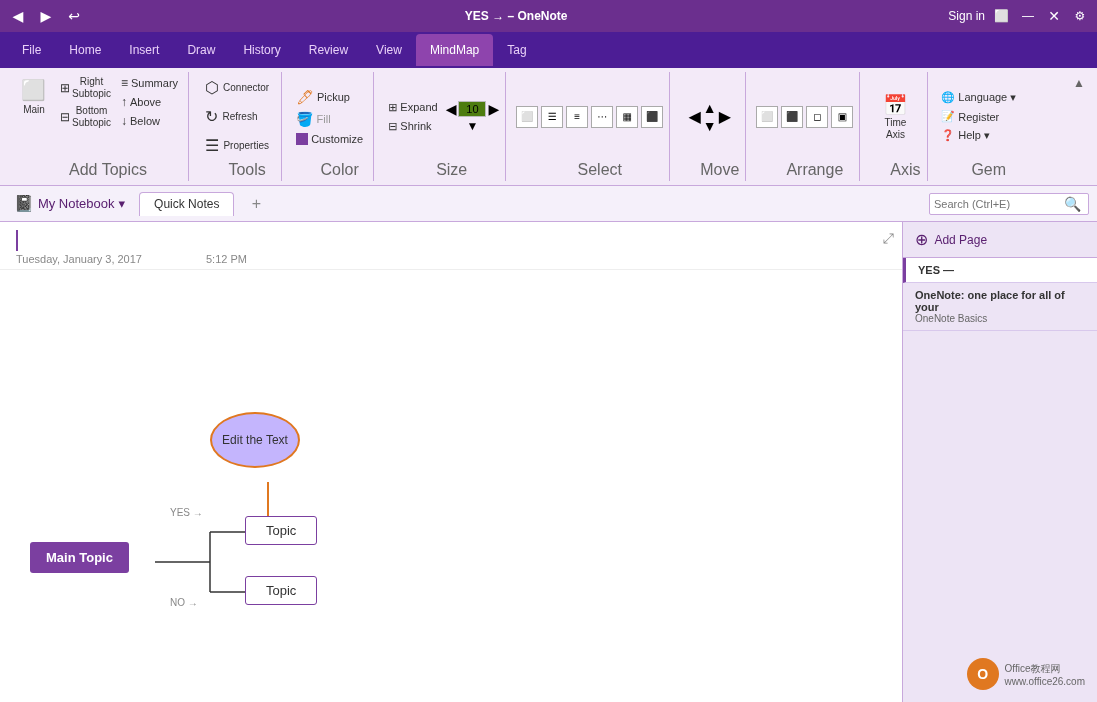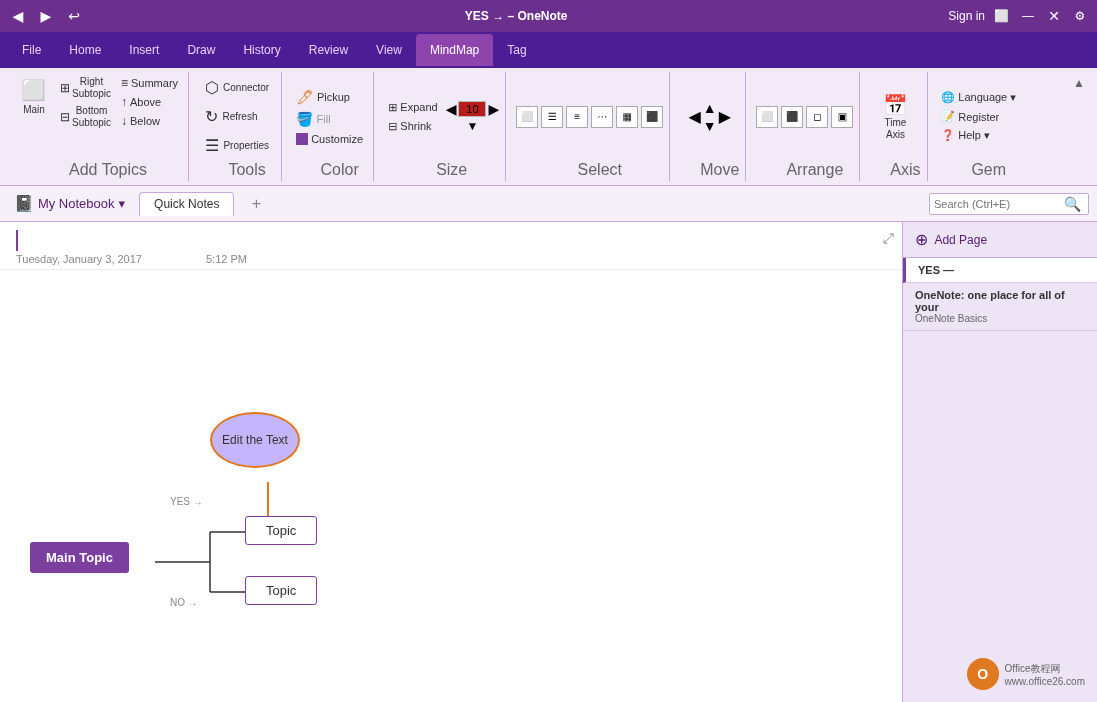--- a/index.html
+++ b/index.html
@@ -294,21 +294,21 @@
 
     
     .ribbon-collapse {
       margin-left: auto;
       color: #666;
       cursor: pointer;
       padding: 4px;
     }
     .size-display {
       border: 1px solid #bbb;
-      background: #b91c1c;
+      background: #4d7c0f;
       width: 28px;
       text-align: center;
       font-size: 11px;
       padding: 1px;
     }
 
     
     #connector-svg {
       position: absolute;
       top: 0; left: 0;
@@ -552,21 +552,21 @@
       </svg>
 
       <div style="position:absolute;top:130px;left:210px;background:#c4b5fd;border:2px solid #e07820;border-radius:50%;width:90px;height:56px;display:flex;align-items:center;justify-content:center;text-align:center;font-size:12px;color:#333;padding:4px;">
         <span>Edit the Text</span>
       </div>
 
       <div class="main-topic-box">
         <span>Main Topic</span>
       </div>
 
-      <div style="position:absolute;top:214px;left:170px;font-size:10px;color:#888;">YES →</div>
+      <div style="position:absolute;top:225px;left:170px;font-size:10px;color:#888;">YES →</div>
 
       <div style="position:absolute;top:315px;left:170px;font-size:10px;color:#888;">NO →</div>
 
       <div class="topic-box" style="top:234px;left:245px;">
         <span>Topic</span>
       </div>
 
       <div class="topic-box" style="top:294px;left:245px;">
         <span>Topic</span>
       </div>

